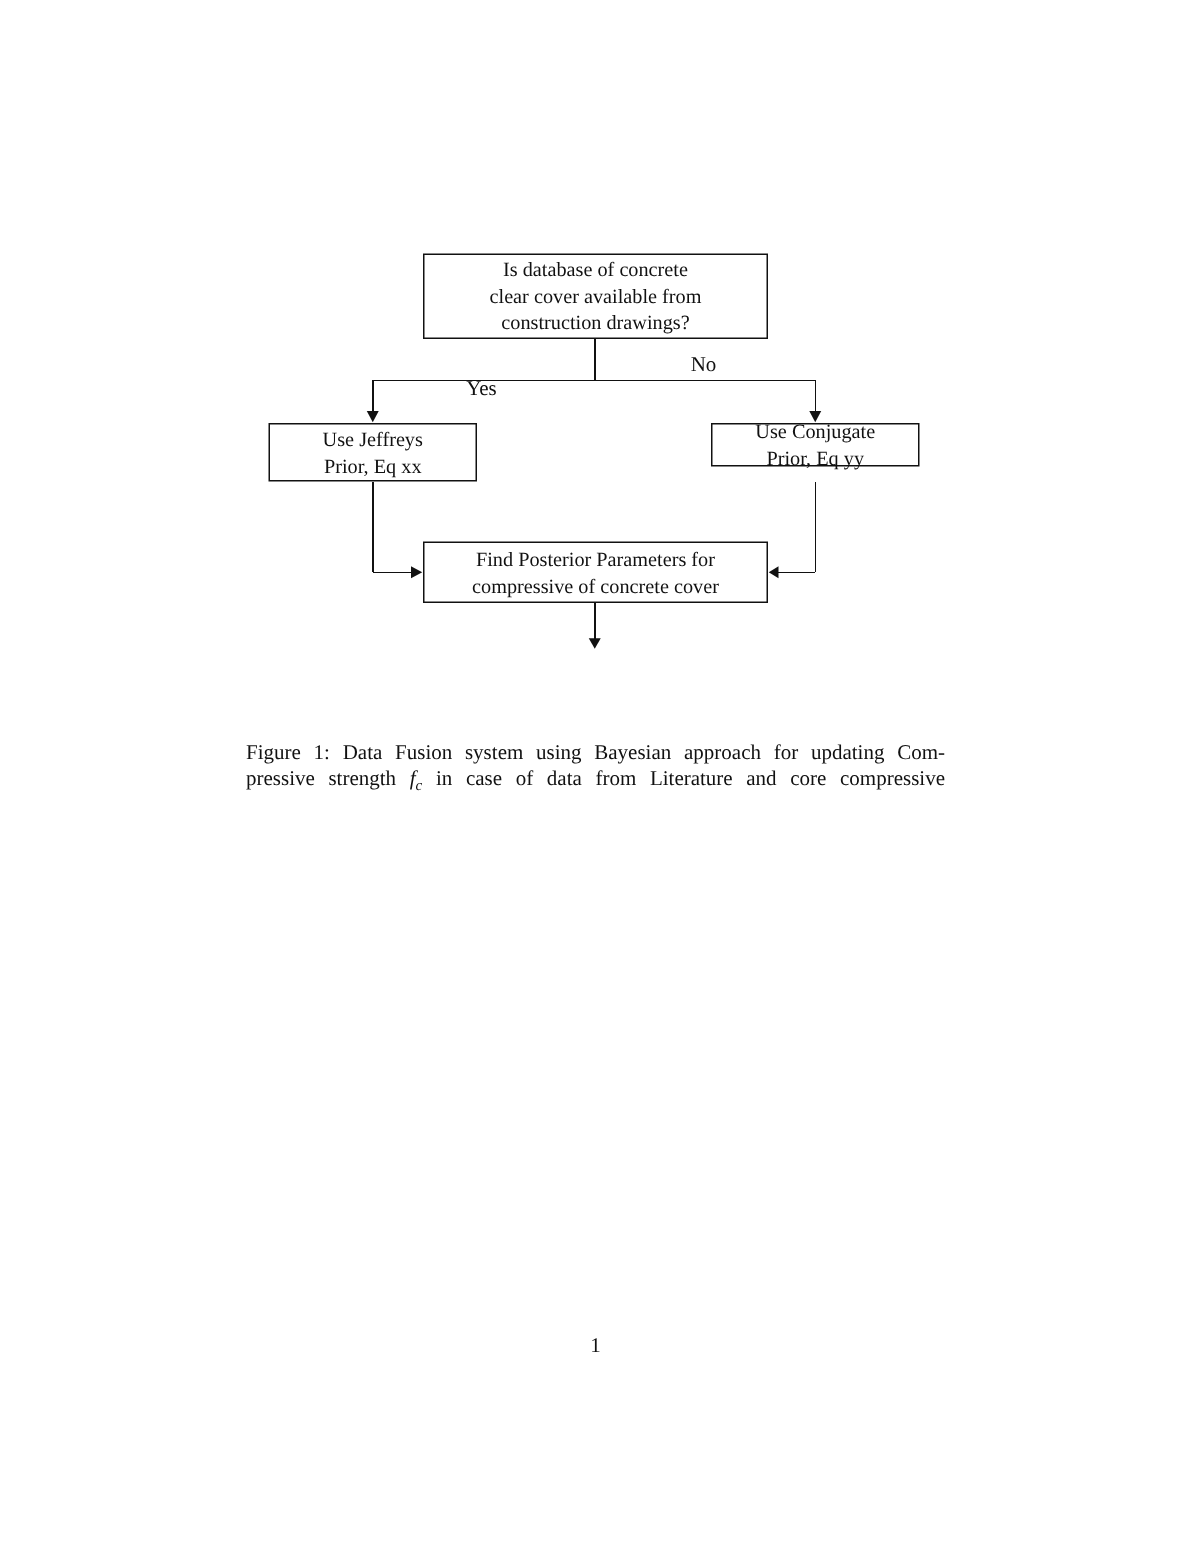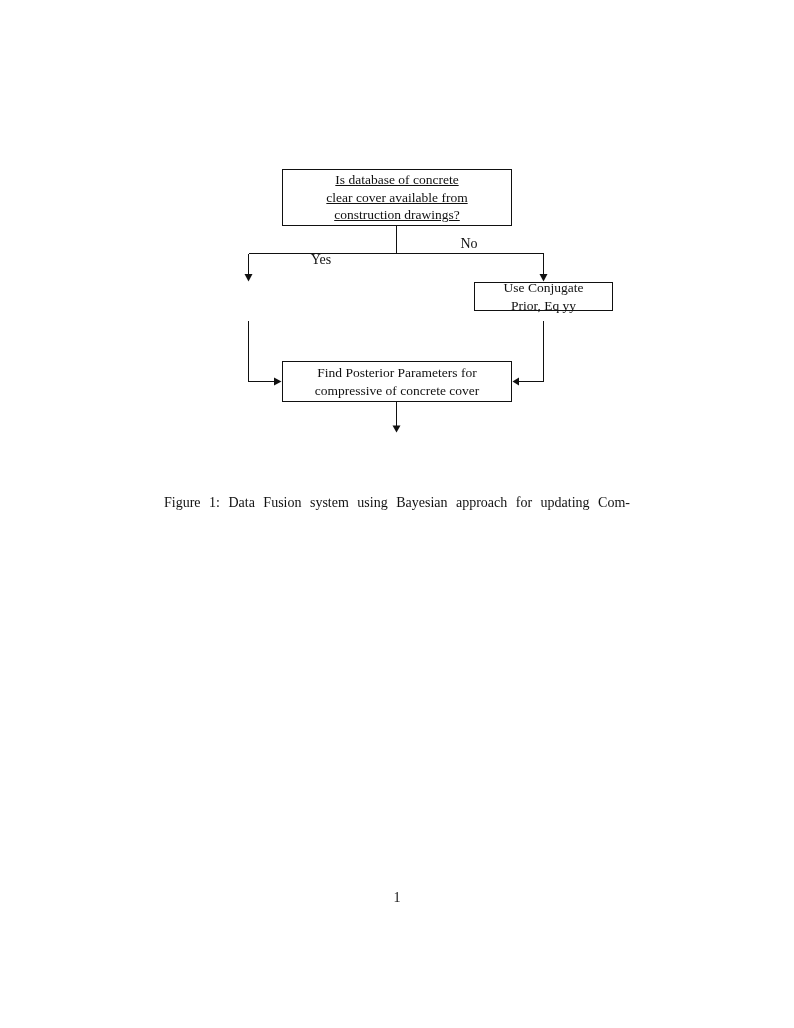--- a/index.html
+++ b/index.html
@@ -10,21 +10,21 @@
     overflow:hidden;
   }
   .connectors { position:absolute; left:0; top:0; width:794px; height:1028px; pointer-events:none; }
   .node {
     position:absolute; box-sizing:border-box; background:#ffffff;
     border:1px solid #111111;
     display:flex; align-items:center; justify-content:center;
     text-align:center; white-space:pre-line;
     font-size:13.5px; line-height:17.5px;
   }
-  .node-question  { left:282px; top:169px; width:230px; height:57px;text-decoration:underline; }
+  .node-question  { left:282px; top:169px; width:230px; height:57px; }
   .node-jeffreys  { left:179px; top:282px; width:139px; height:39px; }
   .node-conjugate { left:474px; top:282px; width:139px; height:29px; }
   .node-posterior { left:282px; top:361px; width:230px; height:41px; }
   .node-plot      { left:282px; top:433px; width:230px; height:41px; }
   .edge-label {
     position:absolute; font-size:14px; line-height:14px;
     transform:translateX(-50%); white-space:nowrap;margin-top:18px;
   }
   .edge-label-yes { left:321px; top:235px; }
   .edge-label-no  { left:469px; top:219px; }
@@ -68,27 +68,32 @@
   </svg>
 
   <div class="node node-question">Is database of concrete
 clear cover available from
 construction drawings?</div>
 
   <div class="edge-label edge-label-yes">Yes</div>
 
   <div class="edge-label edge-label-no">No</div>
 
+  <div class="node node-jeffreys">Use Jeffreys
+Prior, Eq xx</div>
 
   <div class="node node-conjugate">Use Conjugate
 Prior, Eq yy</div>
 
   <div class="node node-posterior">Find Posterior Parameters for
 compressive of concrete cover</div>
 
 
   <div class="caption">
     <span class="cap-line cap-just">Figure 1: Data Fusion system using Bayesian approach for updating Com-</span>
+    <span class="cap-line cap-just">
+      <span>pressive strength </span><span class="math-var">f</span><sub class="math-sub">c</sub><span> in case of data from Literature and core compressive</span>
+    </span>
   </div>
 
   <div class="page-number">1</div>
 
 </div>
 
 </body></html>

